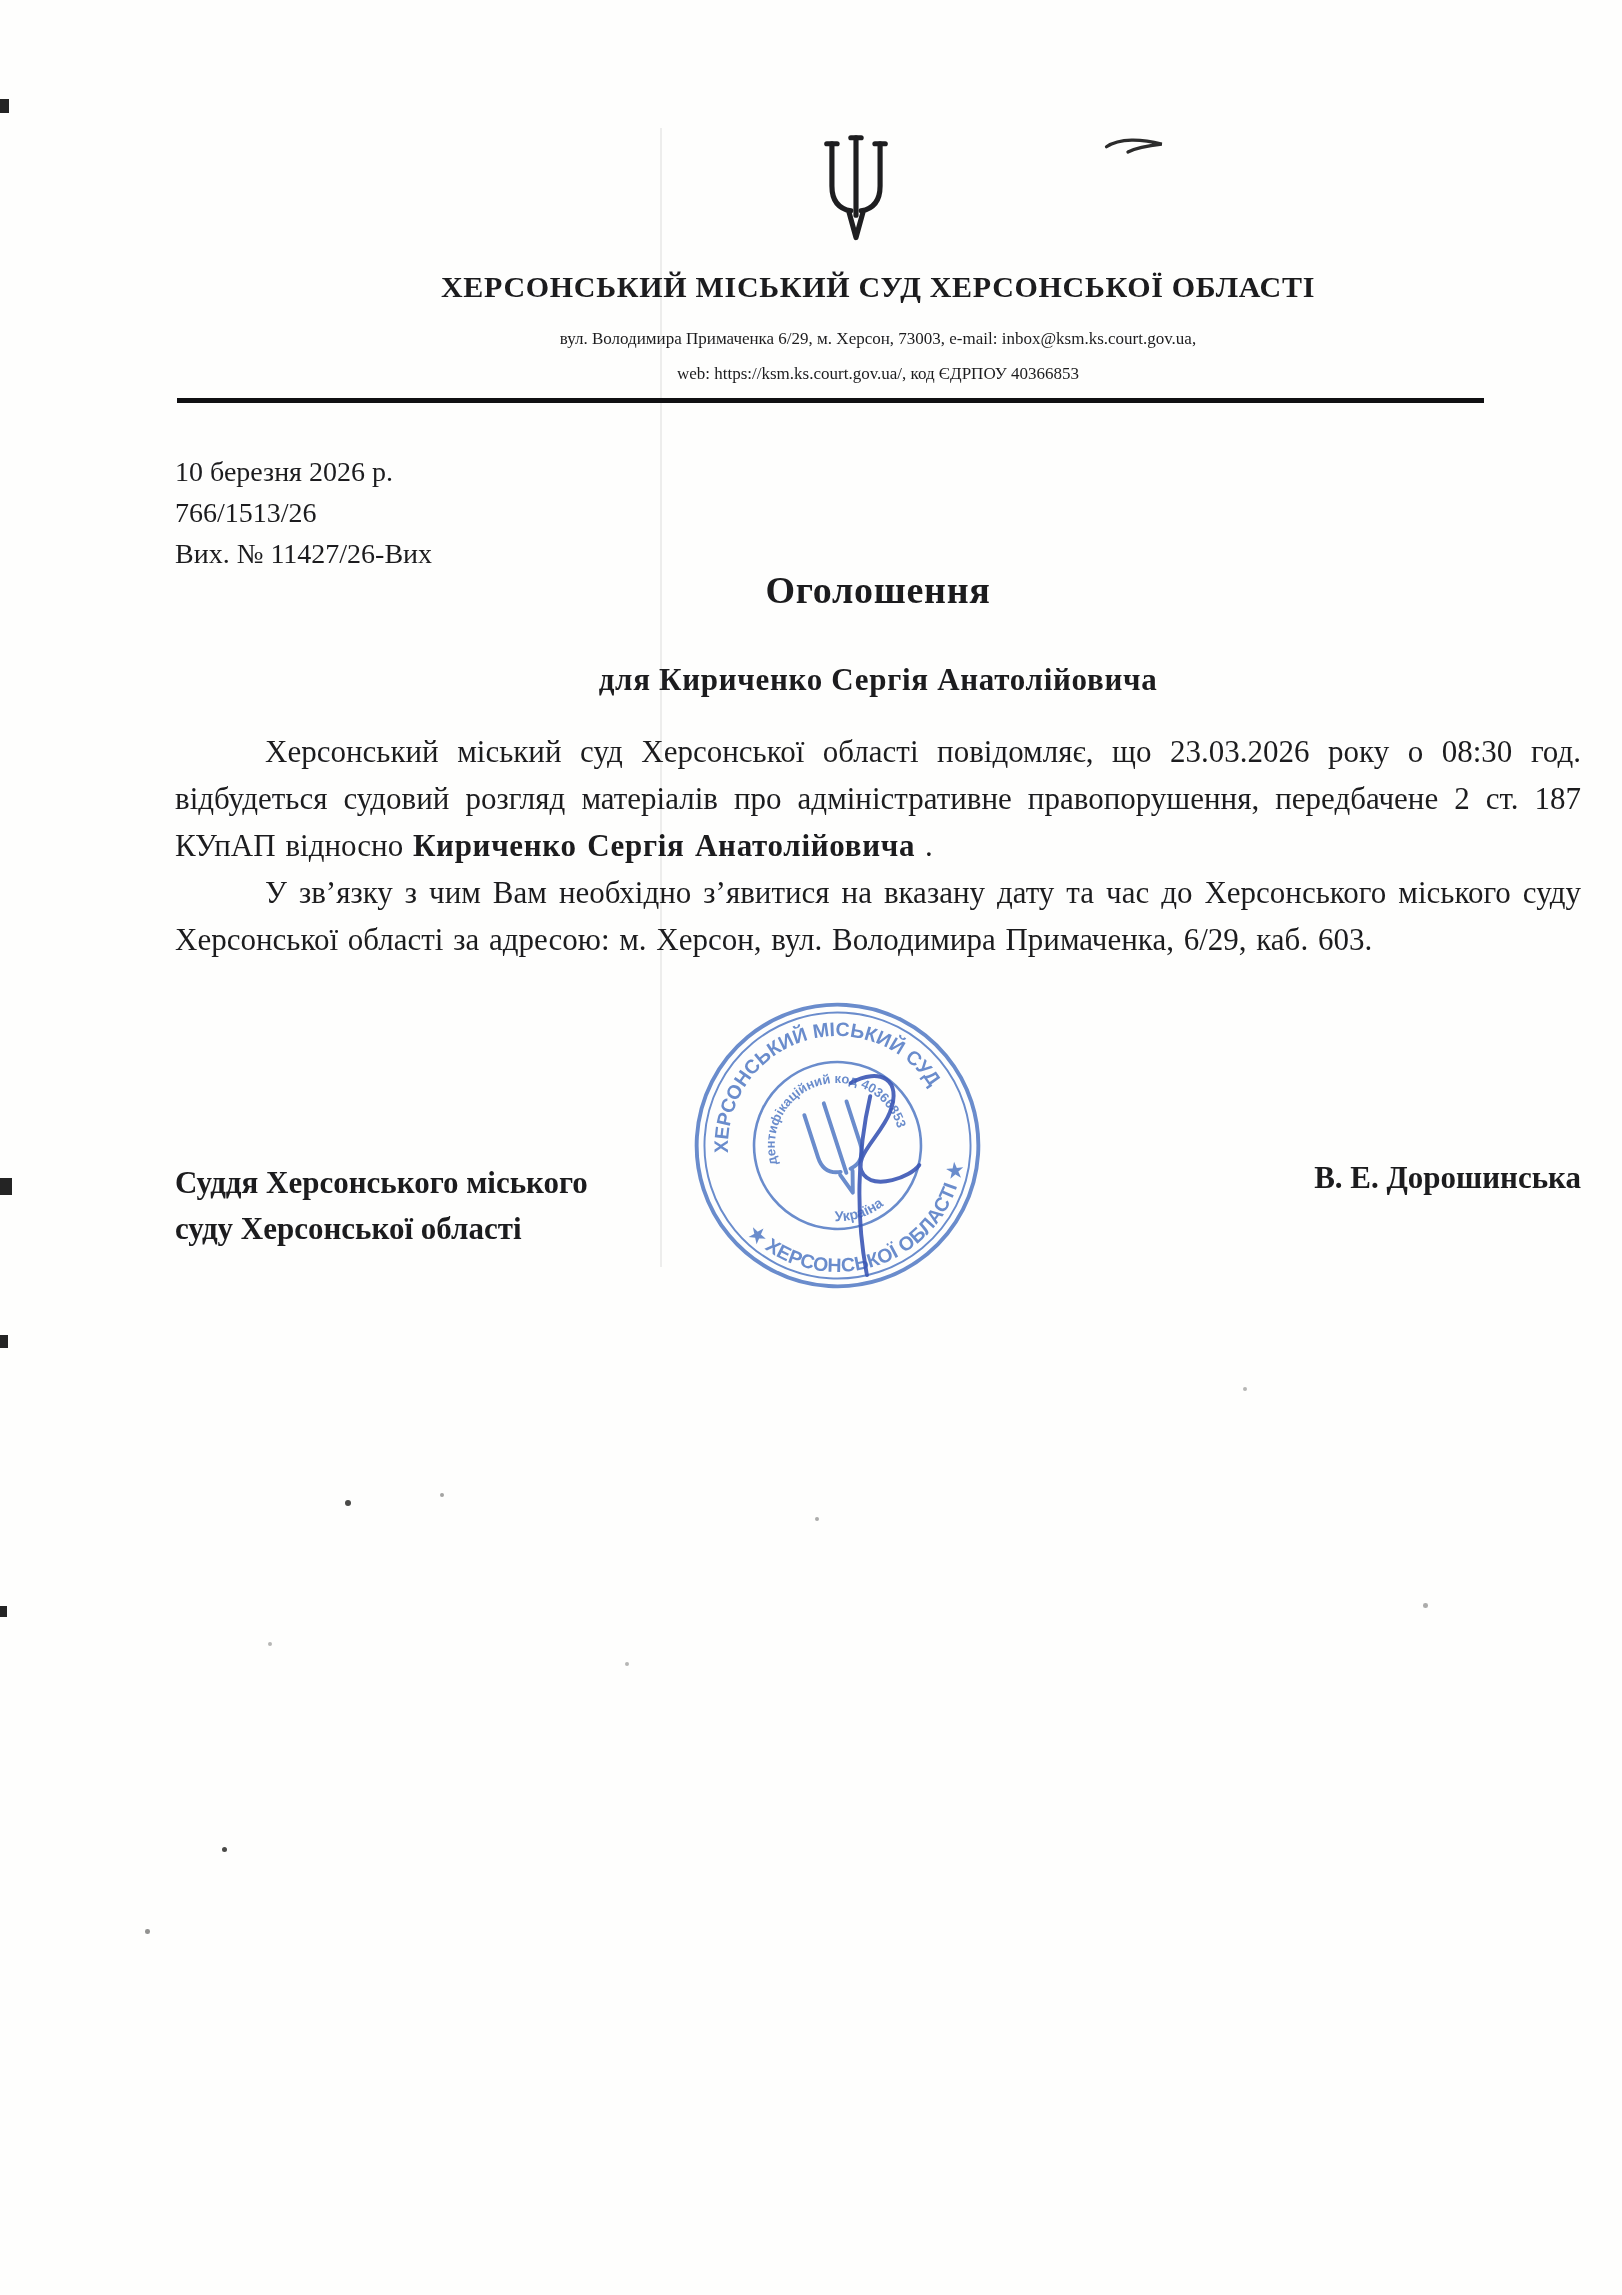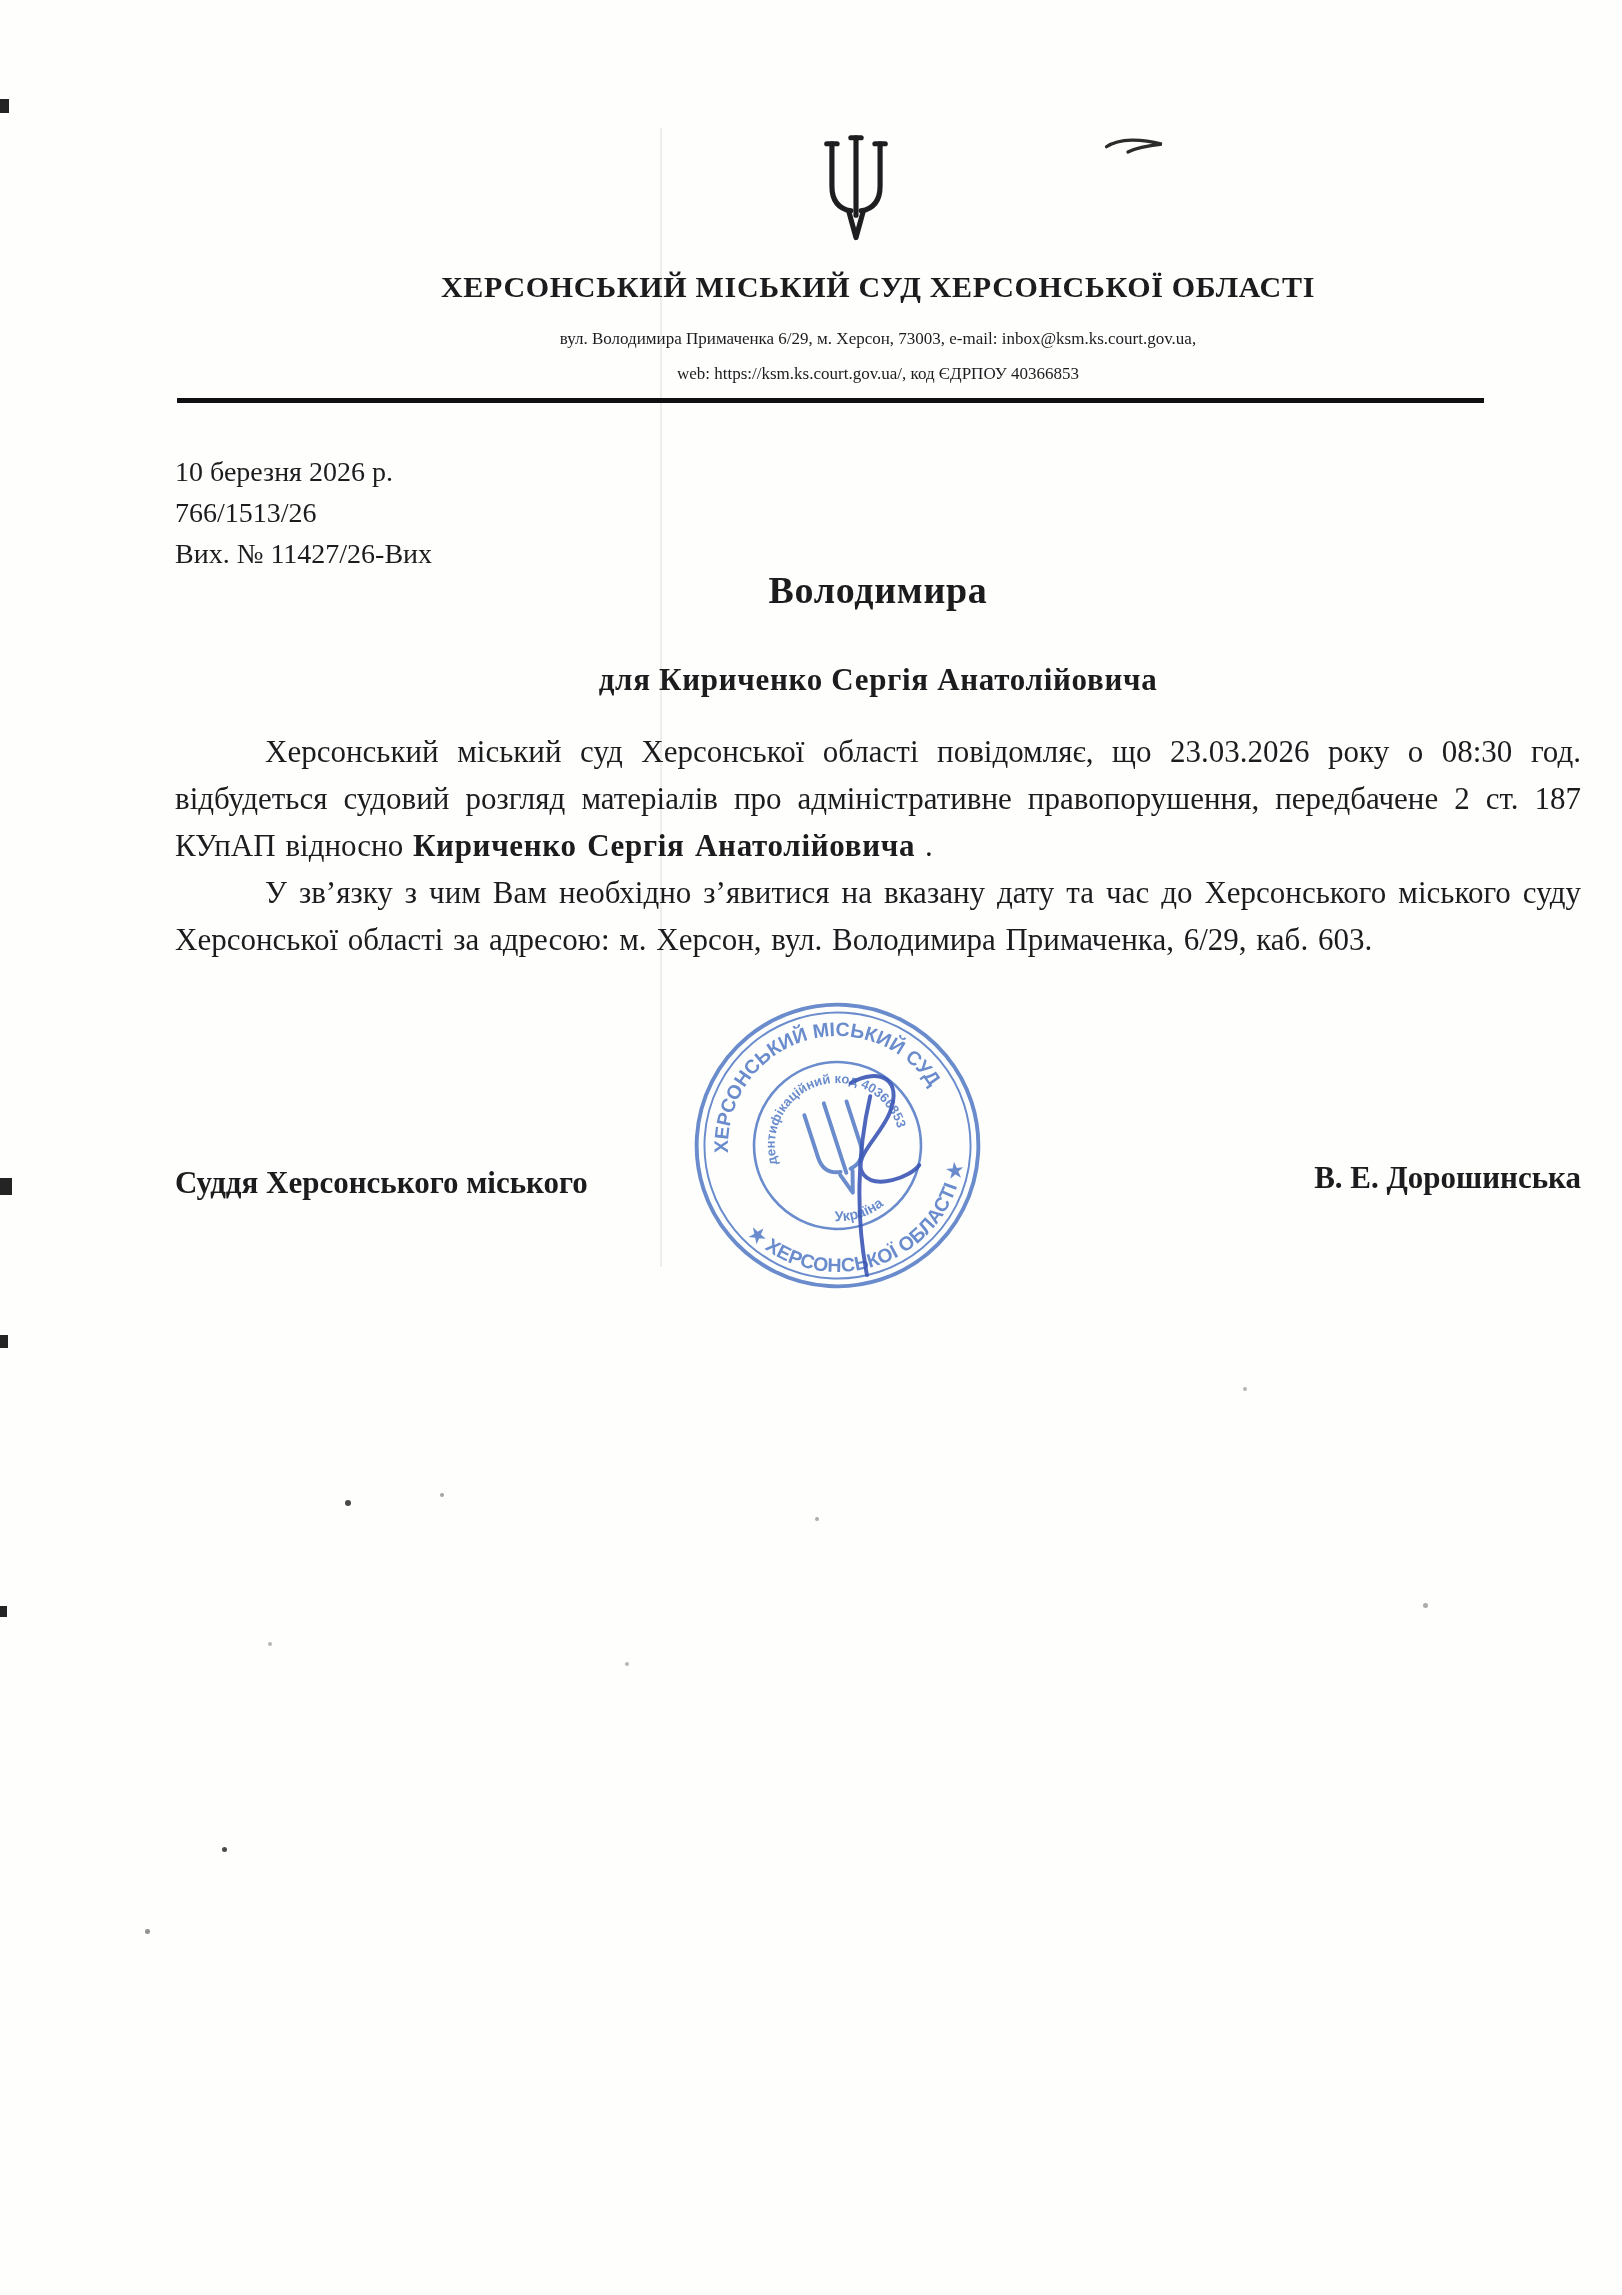--- a/index.html
+++ b/index.html
@@ -83,30 +83,31 @@
   <div class="addr addr1">вул. Володимира Примаченка  6/29, м. Херсон, 73003, e-mail: inbox@ksm.ks.court.gov.ua,</div>
   <div class="addr addr2">web: https://ksm.ks.court.gov.ua/, код ЄДРПОУ 40366853</div>
   <div class="rule"></div>
 
   <div class="meta">
     <div>10 березня 2026 р.</div>
     <div>766/1513/26</div>
     <div>Вих. № 11427/26-Вих</div>
   </div>
 
-  <div class="doc-title">Володимира</div>
+  <div class="doc-title">Оголошення</div>
   <div class="addressee">для Кириченко Сергія Анатолійовича</div>
 
   <div class="body-text">
     <p class="para"><span>Херсонський міський суд Херсонської області повідомляє, що 23.03.2026 року о 08:30 год. відбудеться судовий розгляд матеріалів про адміністративне правопорушення, передбачене  2 ст. 187 КУпАП відносно </span><b>Кириченко Сергія Анатолійовича</b><span> .</span></p>
     <p class="para">У зв’язку з чим Вам  необхідно з’явитися на вказану дату та час до Херсонського міського суду Херсонської області за адресою: м. Херсон, вул. Володимира Примаченка, 6/29, каб. 603.</p>
   </div>
 
   <div class="sig-left">
     <div>Суддя Херсонського міського</div>
+    <div>суду Херсонської області</div>
   </div>
   <div class="sig-right">В. Е. Дорошинська</div>
 
   <div class="stamp">
     <svg viewBox="-120 -120 240 240">
       <defs>
         <path id="arcOuterTop" d="M -84 0 A 84 84 0 0 1 84 0"></path>
         <path id="arcOuterBottom" d="M -97 0 A 97 97 0 0 0 97 0"></path>
         <path id="arcInnerTop" d="M -48 0 A 48 48 0 0 1 48 0"></path>
         <path id="arcInnerBottom" d="M -58 0 A 58 58 0 0 0 58 0"></path>

